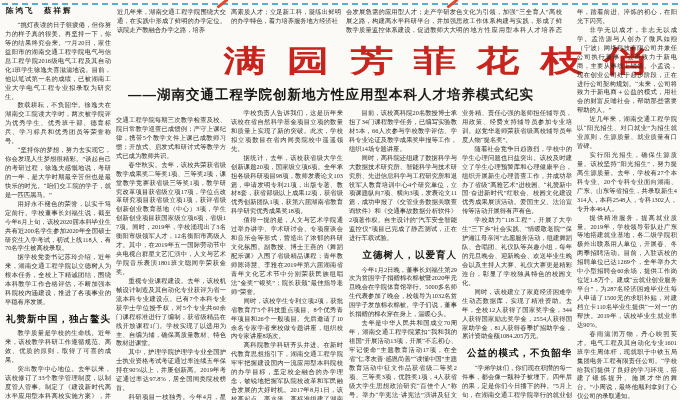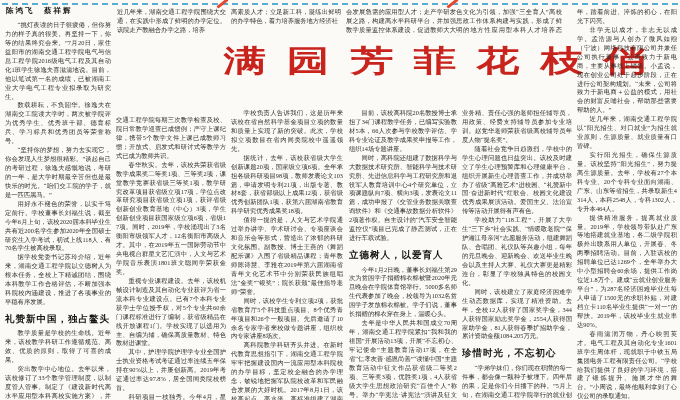--- a/index.html
+++ b/index.html
@@ -16,21 +16,21 @@
              transform:rotate(-38deg);border-radius:1px;}
   .fm1{left:216px;top:2px;}
   .fm2{left:446px;top:2px;}
   .byline{position:absolute;left:6px;top:6px;font-family:"Liberation Sans","DejaVu Sans",sans-serif;
           font-weight:bold;font-size:7.5px;letter-spacing:2px;color:#1d1c1a;}
   .textcol{position:absolute;overflow:hidden;color:var(--text);font-size:6.3px;line-height:1.42;
            text-align:justify;}
   .textcol p{margin:0;text-indent:2em;word-break:break-all;}
   .textcol p.noindent{text-indent:0;}
   .col-head{font-family:"Liberation Sans","DejaVu Sans",sans-serif;font-weight:bold;
-            font-size:9.5px;color:var(--head-black);text-align:left;margin:5px 0 4px;
+            font-size:9.5px;color:var(--head-black);text-align:right;margin:5px 0 4px;
             text-indent:0;letter-spacing:1px;}
   .intro{top:8px;height:28px;}
   .i1{left:117px;width:109px;}
   .i2{left:231px;width:110px;}
   .i3{left:346px;width:110px;}
   .i4{left:456px;width:106px;}
   .headline{position:absolute;left:230px;top:42px;width:410px;height:38px;display:flex;
             justify-content:space-between;align-items:center;color:var(--headline-red);
             font-family:"Liberation Sans","DejaVu Sans",sans-serif;font-size:30px;font-weight:bold;}
   .hl-char{display:inline-block;transform:scaleX(1.42);}
@@ -69,20 +69,21 @@
 
   <div class="headline">
       <span class="hl-char">满</span>
       <span class="hl-char">园</span>
       <span class="hl-char">芳</span>
       <span class="hl-char">菲</span>
       <span class="hl-char">花</span>
       <span class="hl-char">枝</span>
       <span class="hl-char">俏</span>
     </div>
+  <div class="subhead">——湖南交通工程学院创新地方性应用型本科人才培养模式纪实</div>
 
   <div class="textcol c1">
       <p class="">“挑灯夜读的日子很疲倦，但你努力的样子真的很美。再坚持一下，你等的结果终究会来。”7月20日，家住益阳市的湖南交通工程学院电气与信息工程学院2016级电气工程及其自动化1班学生徐逸夫喜滋滋地说。目前，他以笔试第一名的成绩，已被湖南工业大学电气工程专业拟录取为研究生。</p>
       <p class="">数载耕耘，不负韶华。徐逸夫在湖南交工院读大学时，两次被学院评为优秀学生、优秀班干部、德育标兵、学习标兵和优秀团员等荣誉称号。</p>
       <p class="">“坚持你的梦想，努力去实现它，你会发现人生梦想很精彩。”谈起自己的考研过程，徐逸夫感慨地说，考研的一年，是大学时期最辛苦但也是最快乐的时光。“咱们交工院的学子，就是一匹匹黑马。”</p>
       <p class="">用好永不褪色的荣誉，以实干笃定前行。学校董事长刘福生说，截至今年6月上旬，该校2020届本科毕业生共有近200名学生参加2020年全国硕士研究生入学考试，初试上线118人，有70名学生被高校录取。</p>
       <p class="">据学校党委书记苏玲介绍，近年来，湖南交通工程学院以立德树人为根本任务，全校上下精诚团结，围绕本科教学工作合格评估，不断加强本科院校内涵建设，推进了各项事业的平稳有序发展。</p>
       <div class="col-head">礼赞新中国，独占鳌头</div>
       <p class="">教学质量是学校的生命线。近年来，该校教学科研工作遵循规范、高效、优质的原则，取得了可喜的成果。</p>
       <p class="">突出教学中心地位。去年以来，该校修订了33个教学管理制度，以制度管人管事。制定了《建设新时代高水平应用型本科高校实施方案》，并完成了2020版本科专业人才培养方案的修订工作。可喜的是，该校建立了5个省级创新创业教育基地，产生了一批优质校企合作课程。该校先后与湖南工业大学、湖口经济学院、北京全路通信信号研究设计院集团有限公司等10余所高校、企业开展合作办学，稳步推进了学校的国际化办学进程。</p>
@@ -106,21 +107,21 @@
       <p class="">同时，高科院还组建了数据科学与大数据技术研究所、智能科学与技术研究所、先进信息科学与工程研究所和退役军人教育培训中心4个研究单位，立项课题纵向7项、横向3项，发表论文11篇，成功申报了《交管业务数据关联查询软件》和《交通事故数据分析软件》2项著作权。自主设计的“汽车安全智能监控仪”项目已完成了静态测试，正在进行车载试验。</p>
       <div class="col-head">立德树人，以爱育人</div>
       <p class="">今年1月2日晚，董事长刘福生第29次为贫困学子捐赠棉衣棉被暨2020年元旦晚会在学院体育馆举行。5000多名师生代表参加了晚会，校领导为1032名贫困学子发放棉衣棉被。学子们说，董事长捐赠的棉衣穿在身上，温暖心头。</p>
       <p class="">去年是中华人民共和国成立70周年，湖南交通工程学院紧扣“我和我的祖国”开展活动13项，开展“不忘初心、牢记使命”主题教育活动17项，在全省“仁孝友善·感恩尚善”“读懂中国”主题教育活动中征文作品获省级二等奖2项、三等奖3项，优胜奖1项，4人获省级大学生思想政治研究“百佳个人”称号。举办“学宪法·讲宪法”演讲及征文等系列活动，取得了丰硕成果。</p>
     </div>
   <div class="textcol c5">
       <p class="noindent">业务精、责任心强的老师担任辅导员，用政策、经费支持辅导员参加专业培训。赵党华老师荣获省级高校辅导员年度人物“提名奖”。</p>
       <p class="">随着社会竞争日趋激烈，学校中的学生心理问题也日益突出。该校及时建立了学生心理预警库和心理健康平台，组织开展新生心理普查工作，并成功举办了省级“高雅艺术”进校园、“礼赞新中国·奋进新时代”红歌会、校园文化建设优秀成果展演活动。爱国主义、法治宣传等活动开展得有声有色。</p>
       <p class="">学校助力“118工程”，开展了大学生“三下乡”社会实践、“情暖敬老院”“保护湘江母亲河”志愿服务活动，组建舞蹈队、合唱团、礼仪队等兴趣小组，每年的元旦晚会、迎新晚会、欢送毕业生晚会以及主持人大赛、礼仪大赛更是精彩连台，彰显了学校独具特色的校园文化。</p>
       <p class="">同时，该校建立了家庭经济困难学生动态数据库，实现了精准资助。去年，全校12人获得了国家奖学金，344人获得国家励志奖学金，2554人获得国家助学金，81人获得春季扩招助学金，累计资助金额1084.205万元。</p>
-      <div class="col-head">珍惜时光，不忘初心</div>
+      <div class="col-head">公益的模式，不负韶华</div>
       <p class="">“学弟学妹们，你们现在积攒的每一件事，都会像一颗种子被埋下。四年后的果，定是你们今日播下的种。”5月上旬，在湖南交通工程学院举行的就业创业代表座谈会上，学院电气与信息工程学院2016级电气工程及其自动化1601班学生孟浩源等毕业学子，百感交集，奔涌数年汇入海，一届届一年</p>
     </div>
   <div class="textcol c6">
       <p class="noindent">年，踏着前进、淬炼的初心，在阳光下闪亮。</p>
       <p class="">非学无以成才，非志无以成学。孟浩源与人创办了微风如煦（宁波）网络科技有限公司并兼任公司执行董事，公司致力于新电商，主要从事线上销售。小孟说，现在创业公司处于起步阶段，正在进行公司架构规划。“未来，公司将致力于新电商＋公益的模式，用社会的财富反哺社会，帮助那些需要帮助的人。”</p>
       <p class="">近几年来，湖南交通工程学院以“阳光招生、对口就业”为招生就业原则，生源质量、就业质量有口皆碑。</p>
       <p class="">实行阳光招生，确保生源质量。该校坚持“阳光招生”，努力提高生源质量。去年，学校有27个本科专业、20个专科专业面向湖南、广东、山东等省招生，共录取新生4314人，本科2548人，专科1302人，专升本464人。</p>
       <p class="">提供精准服务，提高就业质量。2019年，学校领导带队赴广东等地搭建就业基地，各二级学院积极外出联系用人单位，开展春、冬两季招聘活动。目前，入驻该校的招聘单位已达1269个，全年举办大中小型招聘会60余场，提供工作岗位近1.8万个。建成“云就业创业服务平台”，为287名经济困难毕业生每人申请了1500元的求职补贴，对建档立卡110名毕业生提供“一对一”的帮扶。2019年，该校毕业生就业率达90%。</p>
       <p class="">春雨滋润万物，丹心映照英才。电气工程及其自动化专业1601班学生周体杆，现就职于中铁五局集团电务工程有限责任公司。“学校给我们提供了良好的学习环境，搭建了锻炼提升、施展才华的舞台。”小周说，最终他顺利拿到了心仪公司的录取通知。</p>
     </div>

